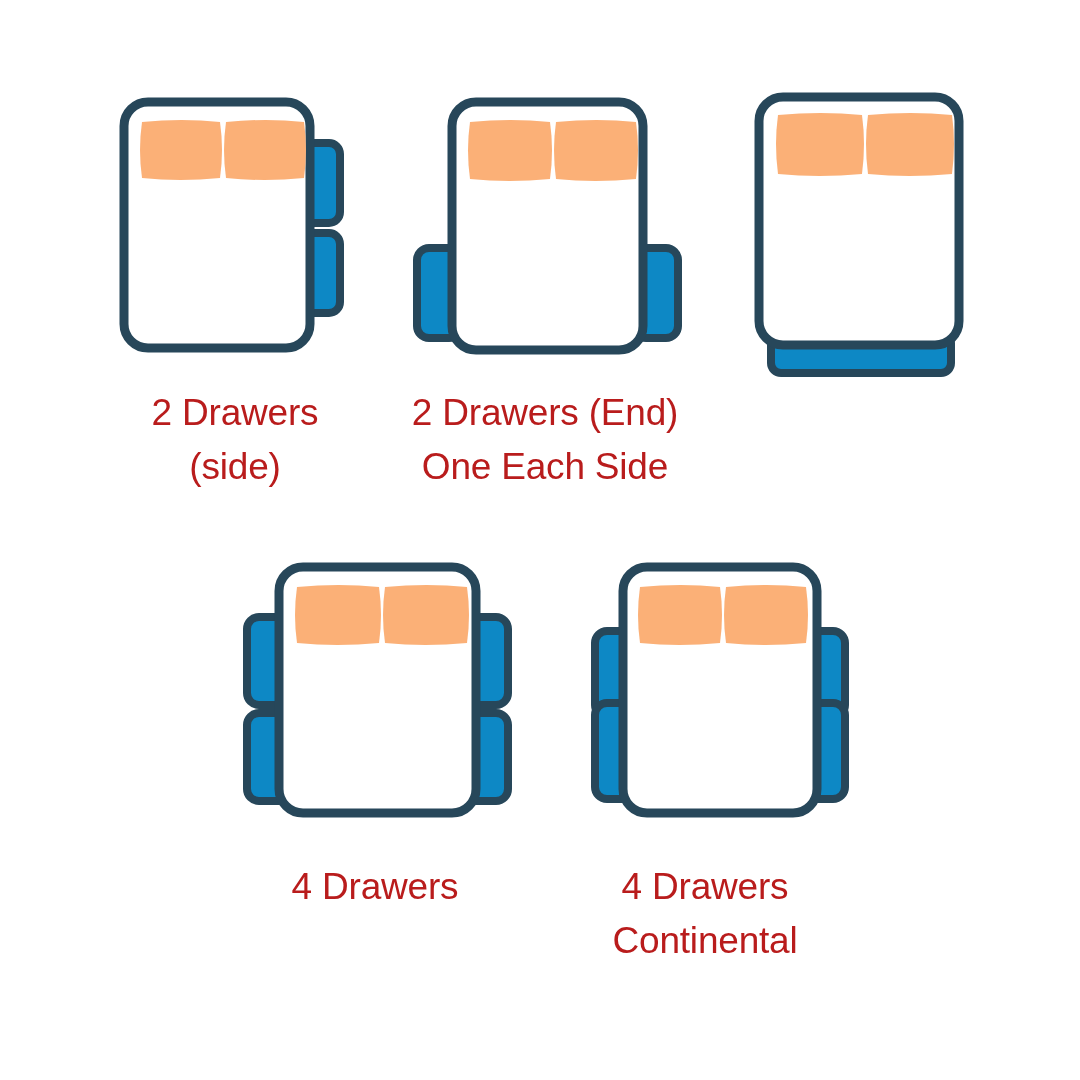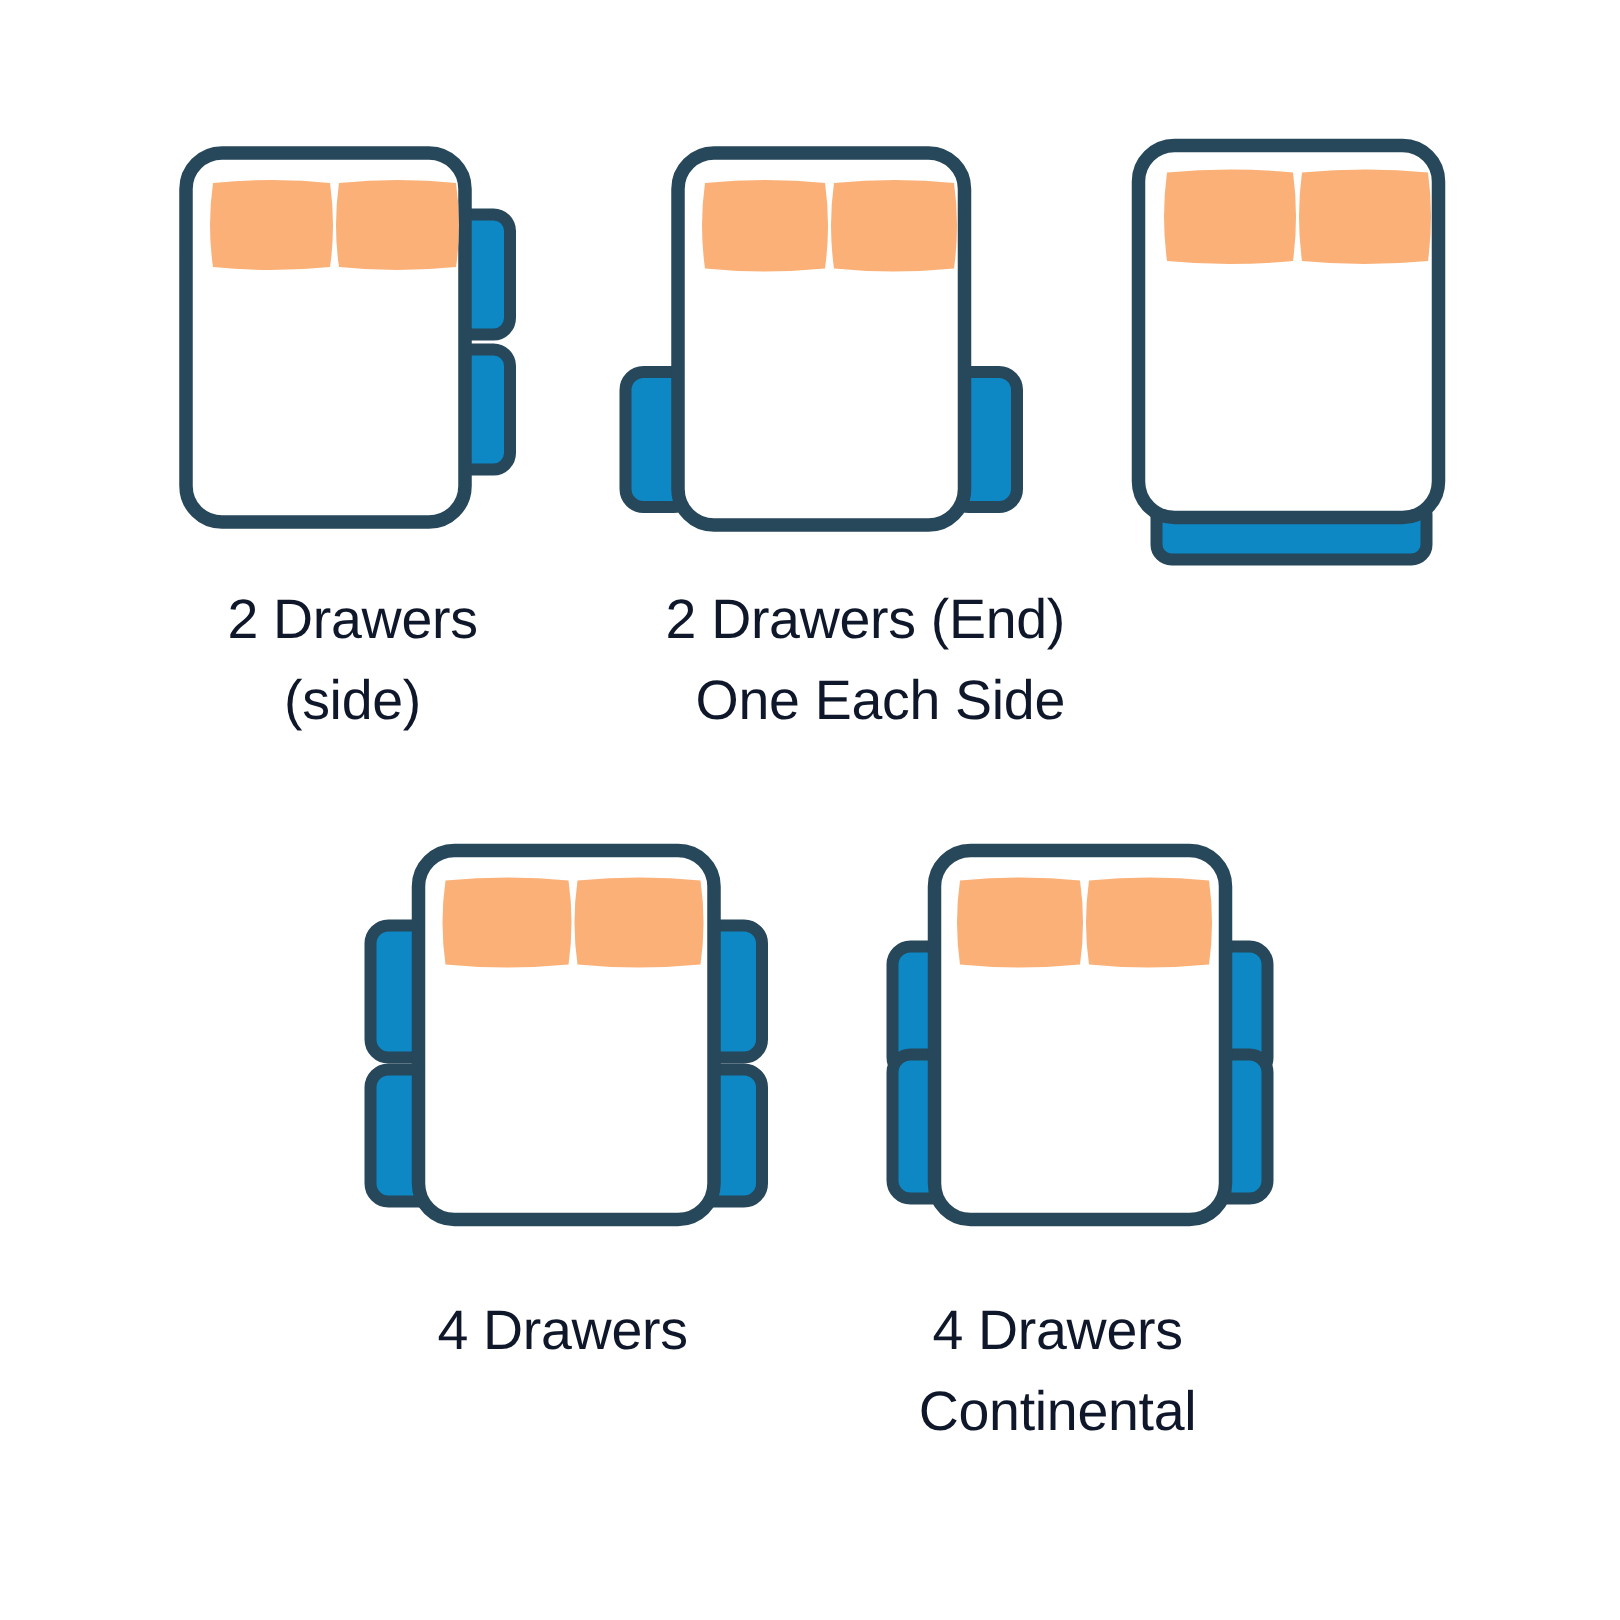--- a/index.html
+++ b/index.html
@@ -22,37 +22,37 @@
   }
   .bed-figure {
     position: absolute;
   }
   .bed-svg {
     display: block;
   }
   .bed-caption {
     position: absolute;
     text-align: center;
-    color: #0f172a;
+    color: #b91c1c;
     font-family: "Liberation Sans", sans-serif;
     font-size: 37px;
     line-height: 1.45;
     letter-spacing: -0.2px;
     font-weight: 400;
     white-space: pre-line;
     left: 0;
     right: 0;
   }
 
   
   #fig-two-drawers-side     { left: 110px;  top: 88px;  width: 250px; height: 275px; }
   #cap-two-drawers-side     { left: 75px;   top: 386px; width: 320px; }
 
   #fig-two-drawers-end      { left: 405px;  top: 88px;  width: 285px; height: 275px; }
-  #cap-two-drawers-end      { left: 380px;  top: 386px; width: 330px; text-align: right; }
+  #cap-two-drawers-end      { left: 380px;  top: 386px; width: 330px; }
 
   #fig-large-end-drawer     { left: 745px;  top: 85px;  width: 235px; height: 295px; }
   #cap-large-end-drawer     { left: 740px;  top: 396px; width: 250px; }
 
   
   #fig-four-drawers         { left: 235px;  top: 555px; width: 285px; height: 270px; }
   #cap-four-drawers         { left: 230px;  top: 860px; width: 290px; }
 
   #fig-four-drawers-cont    { left: 585px;  top: 555px; width: 270px; height: 270px; }
   #cap-four-drawers-cont    { left: 570px;  top: 860px; width: 270px; }

